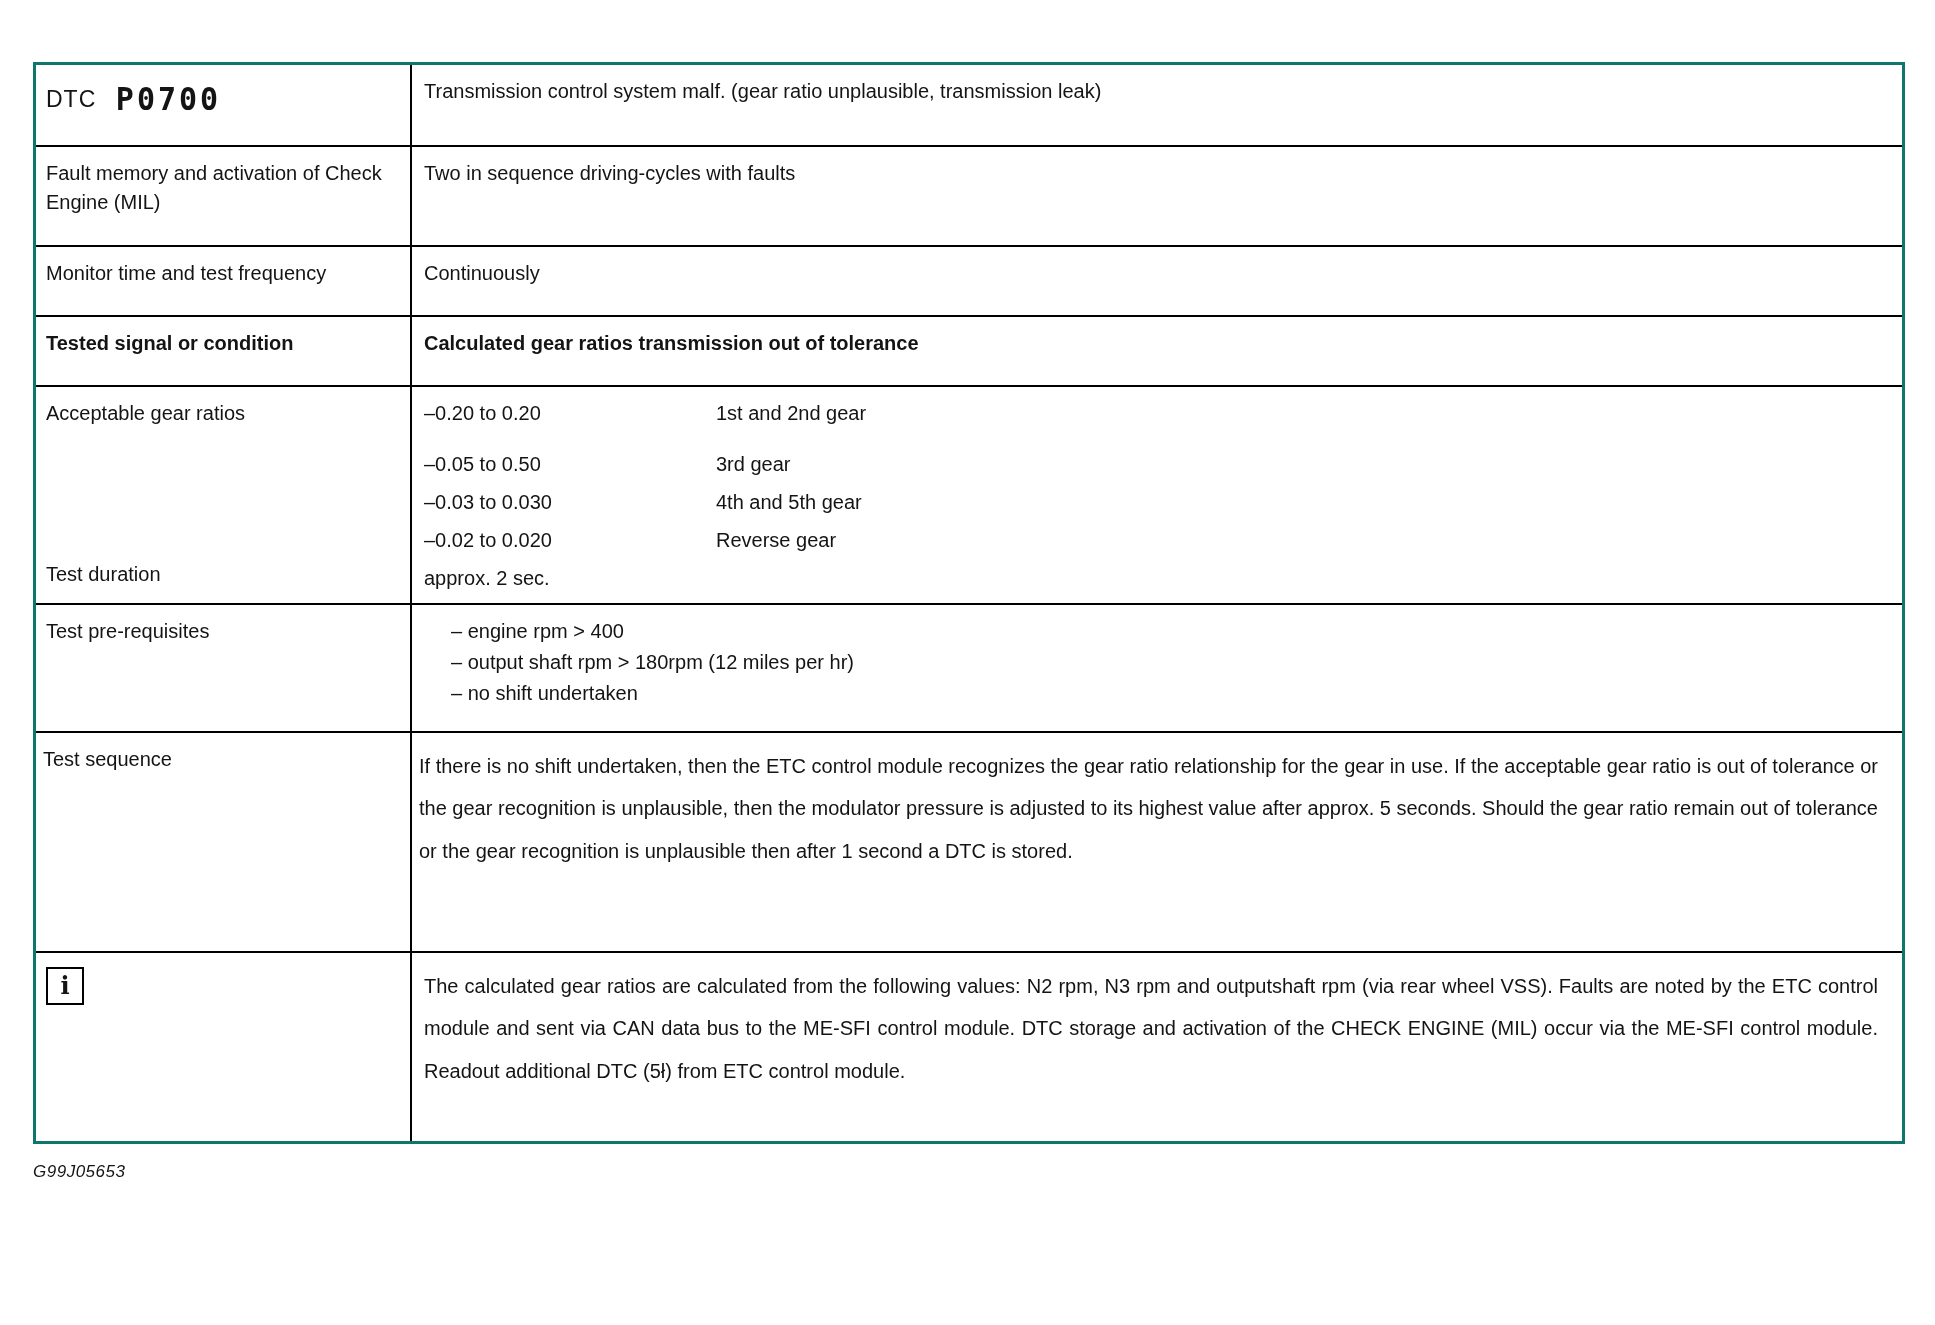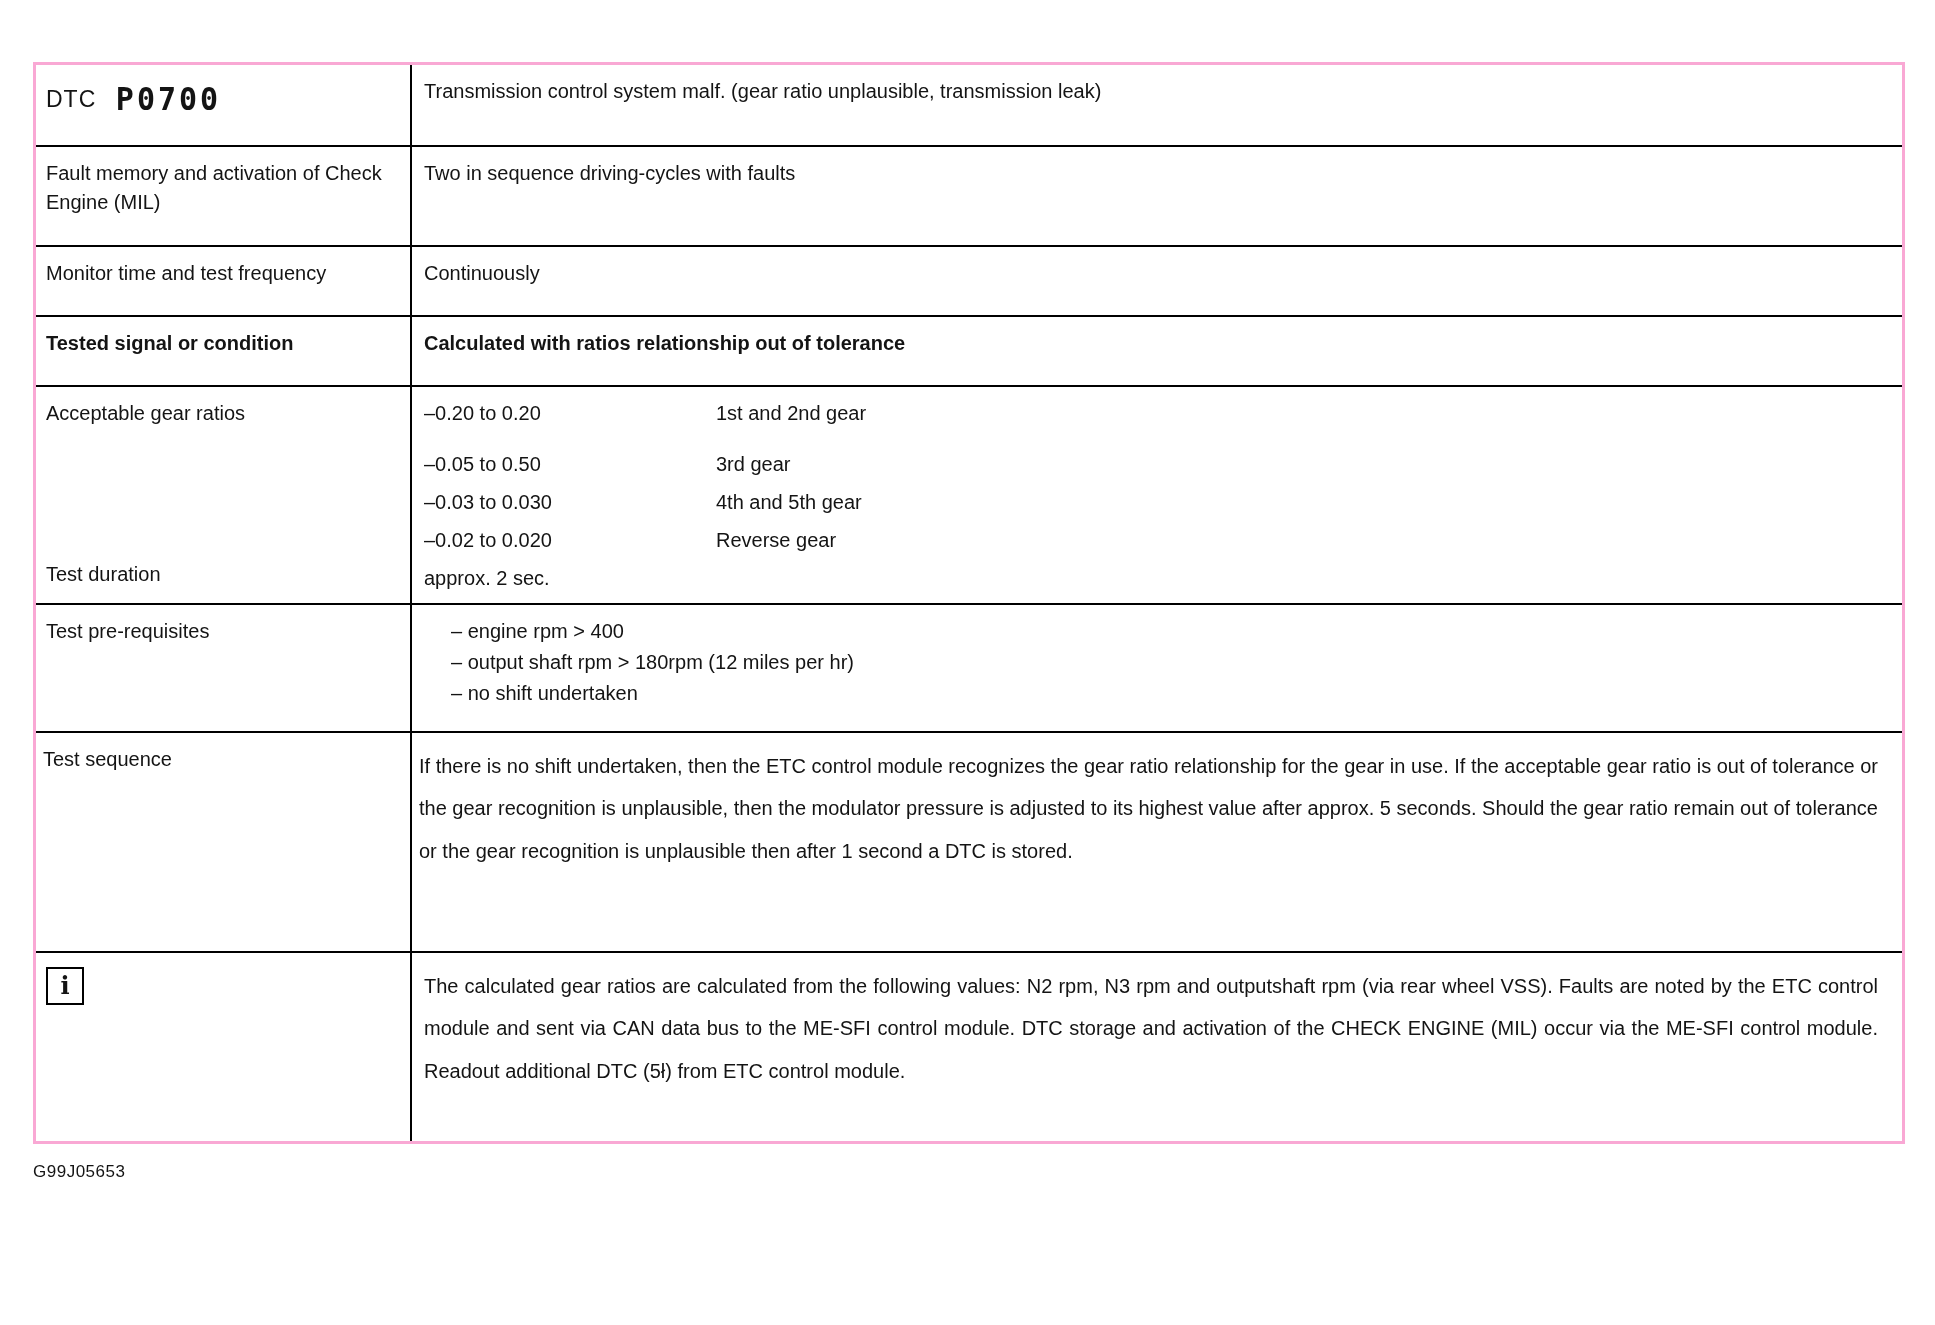--- a/index.html
+++ b/index.html
@@ -16,21 +16,21 @@
   }
   .page {
     position: absolute;
     left: 33px;
     top: 62px;
     width: 1872px;
   }
   table.dtc-table {
     border-collapse: collapse;
     width: 100%;
-    border: 3px solid #f9a8d4;
+    border: 3px solid #0f766e;
     table-layout: fixed;
   }
   table.dtc-table td {
     border: 2px solid #000;
     vertical-align: top;
     font-size: 20px;
     line-height: 1.45;
   }
   .label-cell {
     width: 352px;
@@ -102,20 +102,21 @@
     justify-content: center;
     font-weight: bold;
     font-size: 24px;
     font-family: "DejaVu Serif", serif;
     margin-top: 2px;
   }
   .caption {
     margin-top: 18px;
     font-size: 17px;
     letter-spacing: 0.5px;
+    font-style: italic;
   }
 </style>
 </head>
 <body>
 
 <div class="page">
 
   <table class="dtc-table">
 
     <tbody>
@@ -145,21 +146,21 @@
       <td class="value-cell">
         <span>Continuously</span>
       </td>
     </tr>
 
     <tr class="h4">
       <td class="label-cell">
         <span>Tested signal or condition</span>
       </td>
       <td class="value-cell">
-        <span>Calculated with ratios relationship out of tolerance</span>
+        <span>Calculated gear ratios transmission out of tolerance</span>
       </td>
     </tr>
 
     <tr class="h5">
       <td class="label-cell">
         <span>Acceptable gear ratios</span>
         <span class="duration-label">Test duration</span>
       </td>
       <td class="value-cell">
         <div class="gear-row first">

